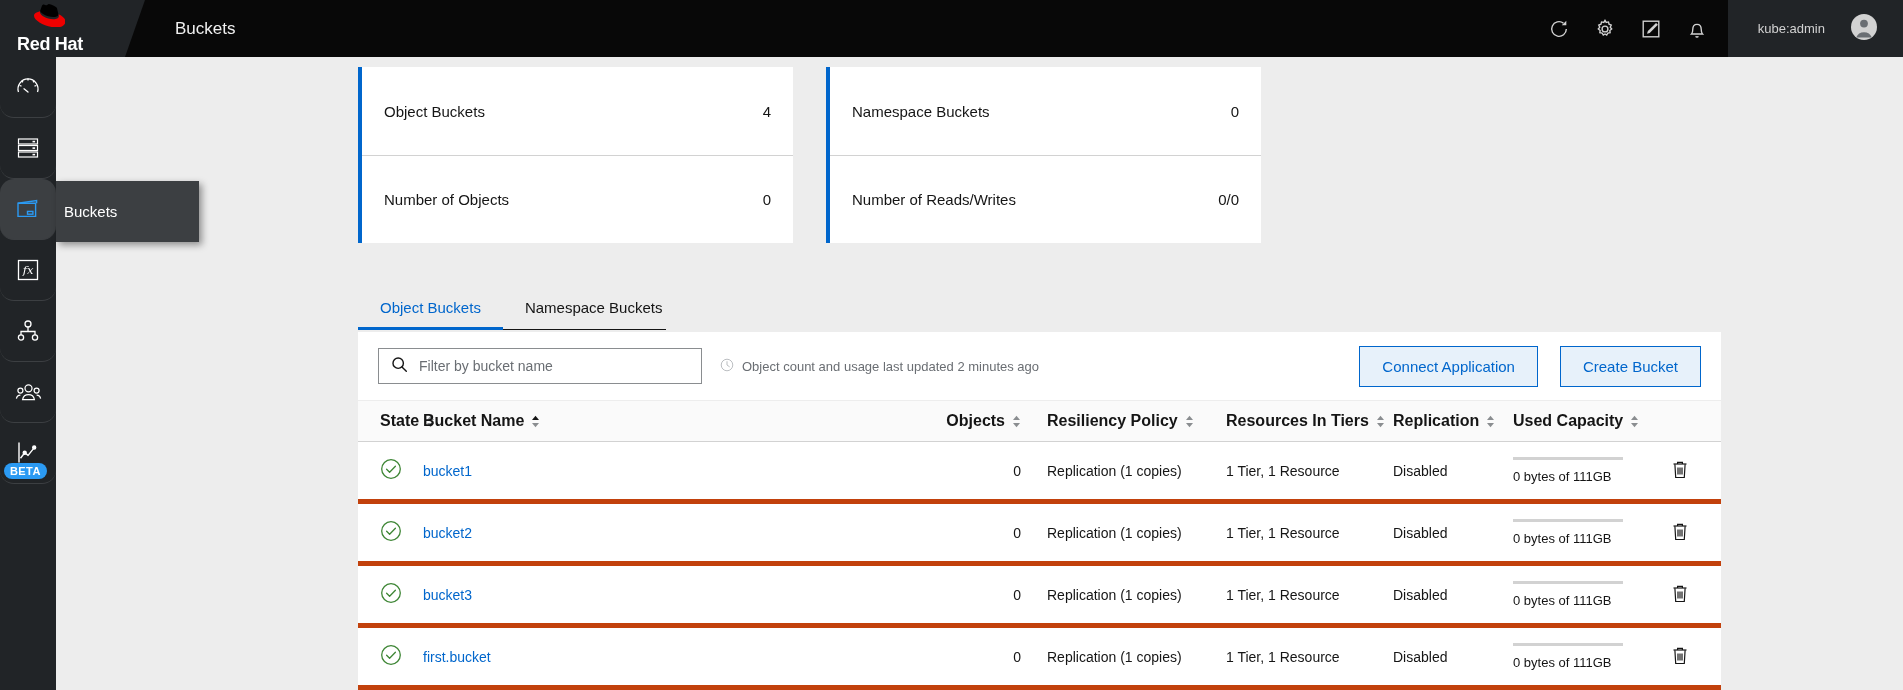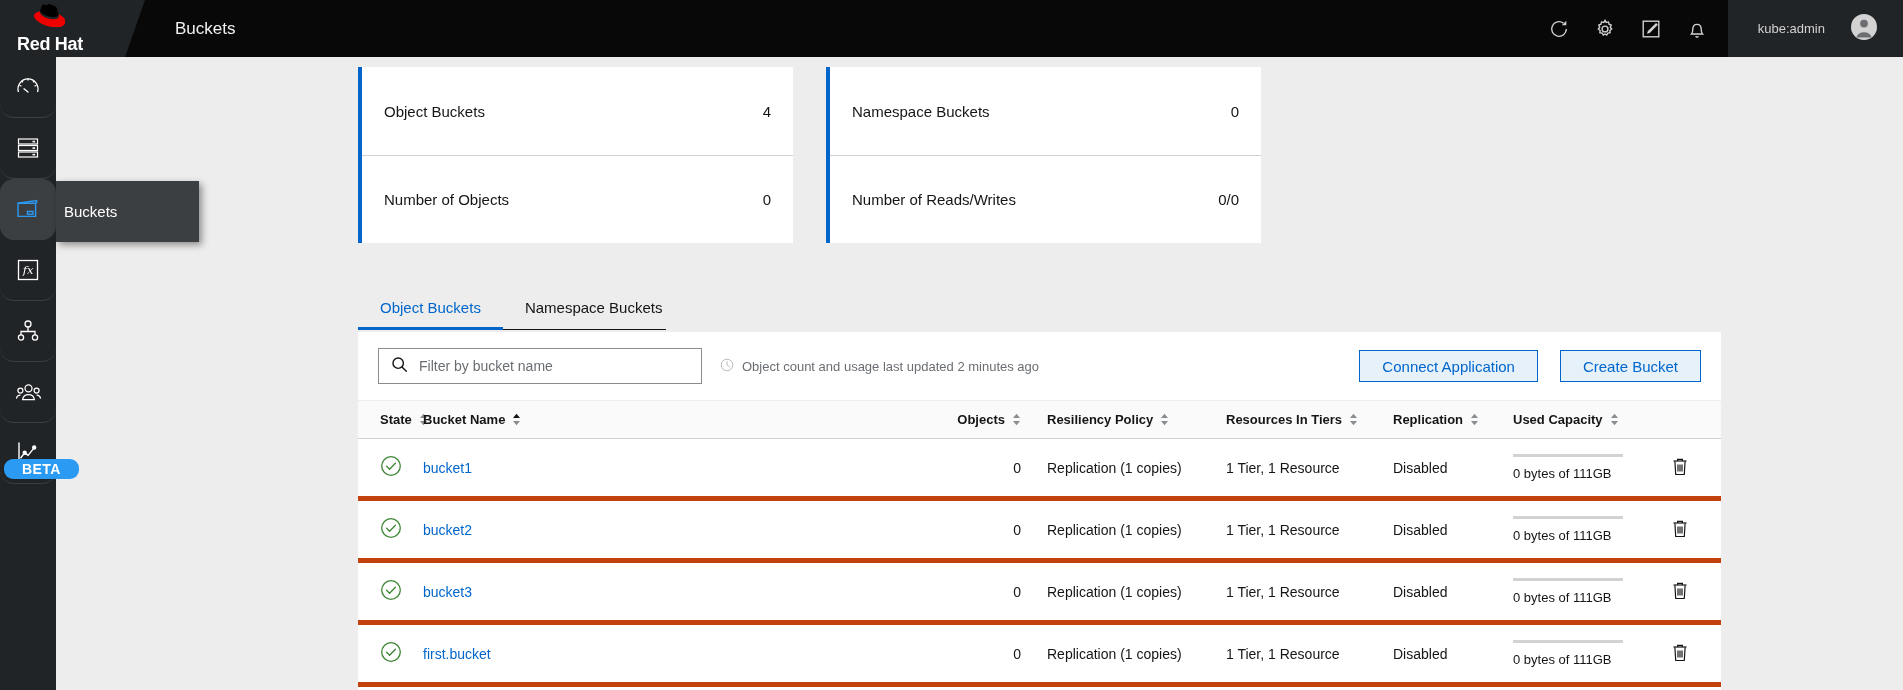--- a/index.html
+++ b/index.html
@@ -57,22 +57,22 @@
   }
   .side-item {
     position: relative; width: 56px; height: 61px;
     display: flex; align-items: center; justify-content: center;
     border-bottom: 1px solid #3c3f42; cursor: pointer; border-radius: 14px;
   }
   .side-item.active { background: #3c3f42; }
   .side-item svg { display: block; }
   .beta-badge {
     position: absolute; left: 4px; bottom: 4px;
-    background: #2b9af3; color: #fff; font-size: 14px; font-weight: bold;
-    padding: 2px 18px; border-radius: 9px; letter-spacing: 0.4px;
+    background: #2b9af3; color: #fff; font-size: 11px; font-weight: bold;
+    padding: 2px 6px; border-radius: 9px; letter-spacing: 0.4px;
   }
   .flyout {
     position: absolute; left: 56px; top: 181px;
     height: 61px; min-width: 143px;
     background: #3c3f42; display: flex; align-items: center;
     padding: 0 30px 0 8px; color: #fff; font-size: 15px;
     box-shadow: 3px 3px 7px rgba(3,3,3,0.4); z-index: 31;
     white-space: nowrap; cursor: pointer;
   }
 
@@ -135,31 +135,31 @@
     border: 0; outline: 0; font-size: 14px; color: #151515;
     font-family: "Liberation Sans", sans-serif; width: 100%; background: transparent;
   }
   .search-box input::placeholder { color: #6a6e73; }
   .updated-note {
     margin-left: 18px; display: flex; align-items: center; gap: 8px;
     font-size: 13px; color: #6a6e73; white-space: nowrap;
   }
   .toolbar-actions { margin-left: auto; display: flex; gap: 22px; }
   .btn-secondary {
-    height: 32px; padding: 0 22px; background: #e7f1fa;
+    height: 41px; padding: 0 22px; background: #e7f1fa;
     border: 1px solid #06c; color: #06c; font-size: 15px;
     font-family: "Liberation Sans", sans-serif; cursor: pointer;
     display: flex; align-items: center; white-space: nowrap;
   }
 
   
   table.bk { width: 100%; border-collapse: collapse; table-layout: fixed; }
   table.bk thead tr { background: #fafafa; border-top: 1px solid #ededed; border-bottom: 1px solid #d2d2d2; }
   table.bk th {
-    font-size: 13px; font-weight: 600; color: #151515; text-align: center;
+    font-size: 16px; font-weight: 600; color: #151515; text-align: center;
     padding: 11px 0 11px 0; white-space: nowrap;
   }
   .th-inner { display: flex; align-items: center; gap: 7px; cursor: pointer; }
   .th-inner.right { justify-content: flex-end; }
   table.bk td {
     font-size: 14px; color: #151515; padding: 15px 0;
     border-bottom: 5px solid #c2410c; vertical-align: middle;
   }
   .c-state   { width: 65px;  padding-left: 22px !important; }
   .c-name    { width: 508px; }

